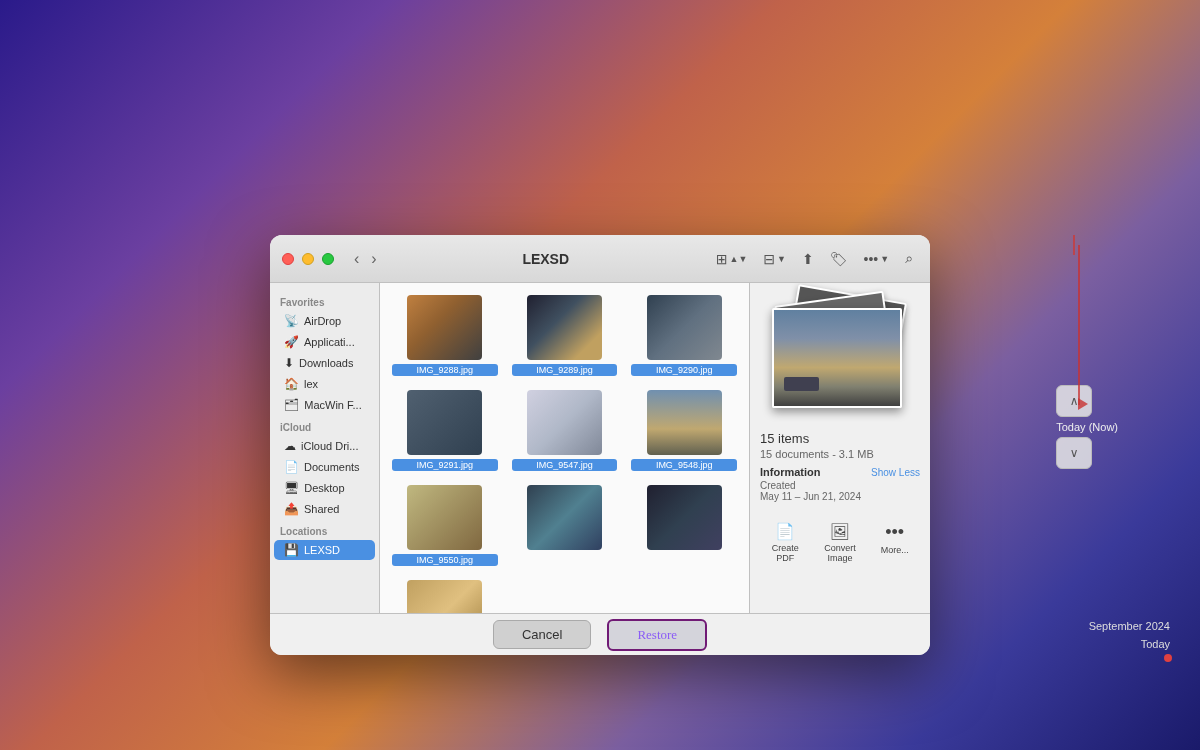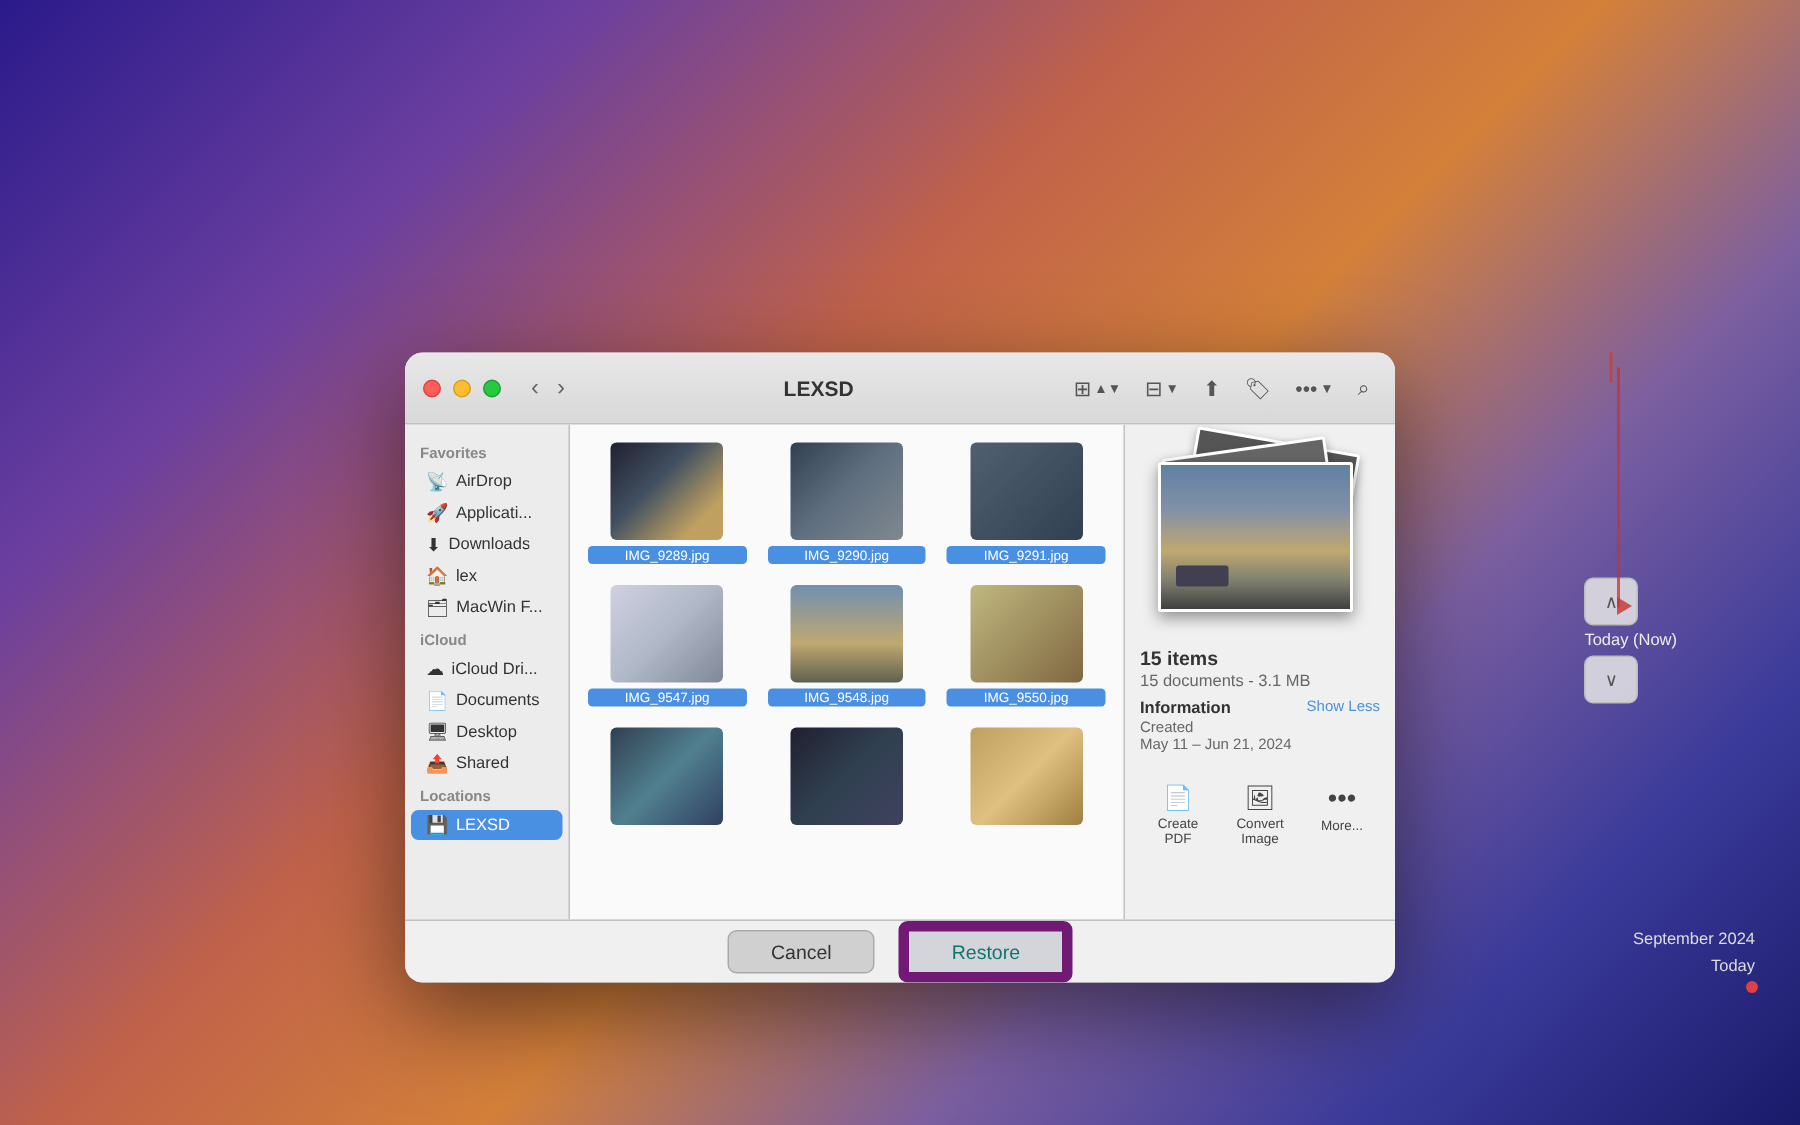--- a/index.html
+++ b/index.html
@@ -241,31 +241,31 @@
       background: #404050;
       border-radius: 2px;
     }
 
     .preview-meta {
       font-size: 11px;
       color: #333;
     }
     .preview-meta .item-count {
       font-size: 13px;
-      font-weight: 700;
+      font-weight: 400;
       margin-bottom: 2px;
     }
     .preview-meta .item-sub {
       color: #666;
       margin-bottom: 6px;
     }
     .preview-info-header {
       display: flex;
       justify-content: space-between;
-      align-items: flex-start;
+      align-items: center;
       margin-bottom: 2px;
     }
     .preview-info-header .info-label {
       font-weight: 600;
       font-size: 11px;
     }
     .show-less-link {
       color: #4a90e2;
       font-size: 10px;
       cursor: pointer;
@@ -313,25 +313,26 @@
       background: rgba(200,200,200,0.8);
       border: 1px solid #aaa;
       border-radius: 6px;
       font-size: 13px;
       color: #333;
       cursor: pointer;
     }
     .restore-btn {
       padding: 6px 28px;
       background: rgba(200,200,210,0.7);
-      border: 7px solid #701a75;
+      border: 2px solid #701a75;
       border-radius: 6px;
       font-size: 13px;
-      color: #0f766e;
-      cursor: pointer;
+      color: #8b5cf6;
+      cursor: pointer;
+      font-family: Liberation Serif, serif;
     }
     .timeline-btn {
       width: 36px;
       height: 32px;
       background: rgba(230,230,230,0.85);
       border: 1px solid #bbb;
       border-radius: 6px;
       display: flex;
       align-items: center;
       justify-content: center;
@@ -469,20 +470,24 @@
       <div class="sidebar-section-label">Locations</div>
 
       <div class="sidebar-item active">
         <span class="si-icon">💾</span>
         <span class="si-label">LEXSD</span>
       </div>
     </div>
 
     <div class="file-grid-area">
 
+    <div class="file-item">
+          <div class="file-thumb photo-1"></div>
+          <div class="file-label">IMG_9288.jpg</div>
+        </div>
         <div class="file-item">
           <div class="file-thumb photo-2"></div>
           <div class="file-label">IMG_9289.jpg</div>
         </div>
         <div class="file-item">
           <div class="file-thumb photo-3"></div>
           <div class="file-label">IMG_9290.jpg</div>
         </div>
         <div class="file-item">
           <div class="file-thumb photo-4"></div>

